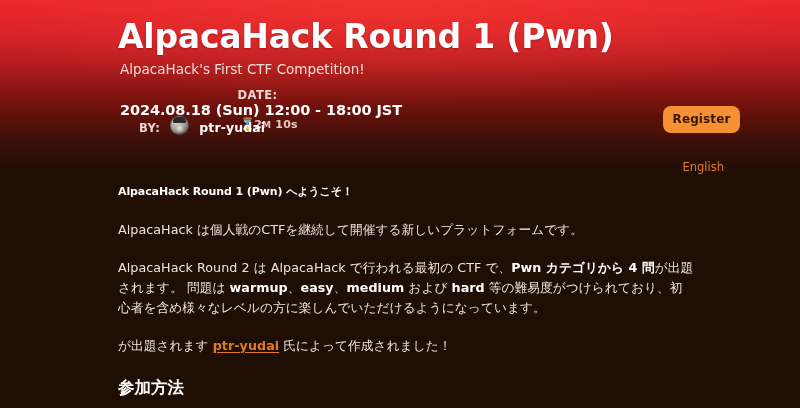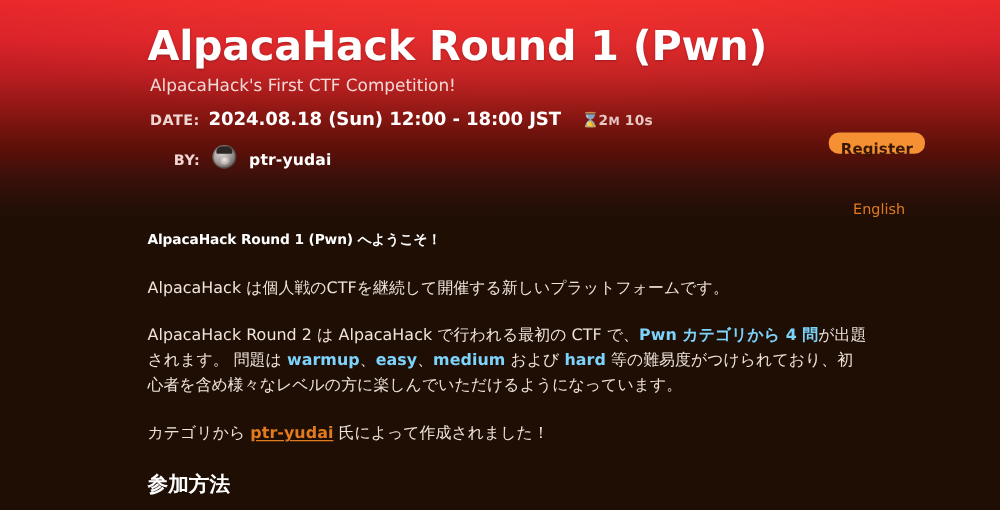--- a/index.html
+++ b/index.html
@@ -74,20 +74,21 @@
     white-space: nowrap;
   }
 
   .hero-date-row {
     position: absolute;
     left: 2px;
     top: 88px;
     display: flex;
     align-items: center;
     white-space: nowrap;
+    flex-direction: column;
   }
   .hero-date-label {
     font-size: 11.5px;
     font-weight: 700;
     letter-spacing: 0.4px;
     color: #f0d6d2;
     margin-right: 7px;
   }
   .hero-date-value {
     font-size: 14.5px;
@@ -167,21 +168,21 @@
     color: #ffffff;
     margin-left: 10px;
     letter-spacing: 0.1px;
   }
 
   .register-button {
     position: absolute;
     right: 0px;
     top: 106px;
     width: 77px;
-    height: 17px;
+    height: 27px;
     border: none;
     border-radius: 8px;
     background: #f59033;
     color: #3a1604;
     font-family: "DejaVu Sans", "Liberation Sans", sans-serif;
     font-size: 12px;
     font-weight: 700;
     letter-spacing: 0.1px;
     cursor: pointer;
     padding: 0;
@@ -225,21 +226,21 @@
     line-height: 20px;
     color: #efe4dd;
     letter-spacing: 0.05px;
   }
   .p1 { margin-top: 16px; }
   .p2 { margin-top: 18px; }
   .p3 { margin-top: 18px; }
 
   .body-text b {
     font-weight: 700;
-    color: #7dd3fc;
+    color: #ffffff;
   }
 
   .inline-link {
     color: #e07b20;
     font-weight: 700;
     text-decoration: underline;
     text-underline-offset: 2px;
     cursor: pointer;
   }
 
@@ -286,18 +287,18 @@
   </header>
 
   <main class="main">
 
     <h2 class="welcome-heading">AlpacaHack Round 1 (Pwn) へようこそ！</h2>
 
     <p class="body-text p1">AlpacaHack は個人戦のCTFを継続して開催する新しいプラットフォームです。</p>
 
     <p class="body-text p2"><span>AlpacaHack Round 2 は AlpacaHack で行われる最初の CTF で、</span><b>Pwn カテゴリから 4 問</b><span>が出題されます。 問題は </span><b>warmup</b><span>、</span><b>easy</b><span>、</span><b>medium</b><span> および </span><b>hard</b><span> 等の難易度がつけられており、初心者を含め様々なレベルの方に楽しんでいただけるようになっています。</span></p>
 
-    <p class="body-text p3"><span>カテゴリから </span><a class="inline-link">ptr-yudai</a><span> 氏によって作成されました！</span></p>
+    <p class="body-text p3"><span>が出題されます </span><a class="inline-link">ptr-yudai</a><span> 氏によって作成されました！</span></p>
 
     <h3 class="section-heading">参加方法</h3>
 
   </main>
 </div>
 
 </body></html>

